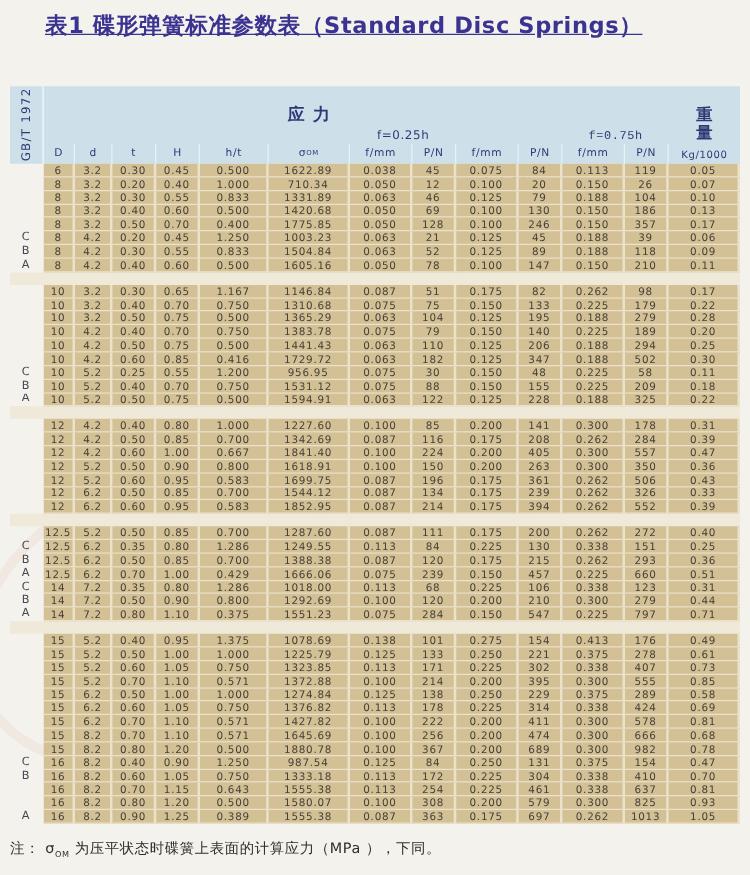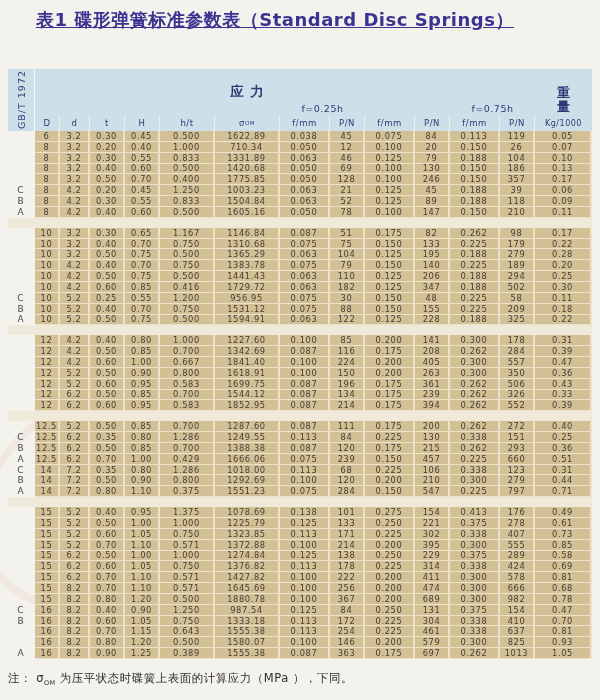--- a/index.html
+++ b/index.html
@@ -35,21 +35,21 @@
     writing-mode:vertical-rl;transform:rotate(180deg);
     font-size:9.5px;letter-spacing:1px;color:var(--navy);
   }
   .h-geo{grid-column:2/7;grid-row:1/3;font-size:13.5px;font-weight:bold;letter-spacing:2px;}
   .h-stress{grid-column:7;grid-row:1/3;font-size:13.5px;font-weight:bold;letter-spacing:1px;}
   .h-mech{grid-column:8/14;grid-row:1;font-size:13.5px;font-weight:bold;letter-spacing:2px;align-items:flex-end;padding-bottom:1px;}
   .h-weight{grid-column:14;grid-row:1/3;flex-direction:column;font-size:13px;font-weight:bold;line-height:14px;justify-content:flex-end;padding-bottom:1px;}
   .h-sub{grid-row:2;font-size:9.5px;letter-spacing:0.5px;}
   .h-f025{grid-column:8/10;}
   .h-f050{grid-column:10/12;margin-top:45px;}
-  .h-f075{grid-column:12/14;}
+  .h-f075{grid-column:12/14;font-family:Liberation Mono, monospace;}
   .h-col{grid-row:3;font-size:8.5px;border-right:1px solid rgba(255,255,255,0.55);letter-spacing:0.5px;}
   .h-col.c2{grid-column:2}.h-col.c3{grid-column:3}.h-col.c4{grid-column:4}
   .h-col.c5{grid-column:5}.h-col.c6{grid-column:6}.h-col.c7{grid-column:7}
   .h-col.c8{grid-column:8}.h-col.c9{grid-column:9}.h-col.c10{grid-column:10}
   .h-col.c11{grid-column:11}.h-col.c12{grid-column:12}.h-col.c13{grid-column:13}
   .h-col.c14{grid-column:14;font-size:8px;border-right:none;}
   .h-col sub{font-size:5.5px;}
   
   .trow{display:grid;grid-template-columns:var(--cols);height:10.85px;}
   .cell{
@@ -809,21 +809,21 @@
       </div>
       <div class="trow">
         <span class="cell letter"></span>
         <span class="cell">16</span>
         <span class="cell">8.2</span>
         <span class="cell">0.80</span>
         <span class="cell">1.20</span>
         <span class="cell">0.500</span>
         <span class="cell">1580.07</span>
         <span class="cell">0.100</span>
-        <span class="cell">146</span>
+        <span class="cell">308</span>
         <span class="cell">0.200</span>
         <span class="cell">579</span>
         <span class="cell">0.300</span>
         <span class="cell">825</span>
         <span class="cell">0.93</span>
       </div>
       <div class="trow">
         <span class="cell letter">A</span>
         <span class="cell">16</span>
         <span class="cell">8.2</span>

